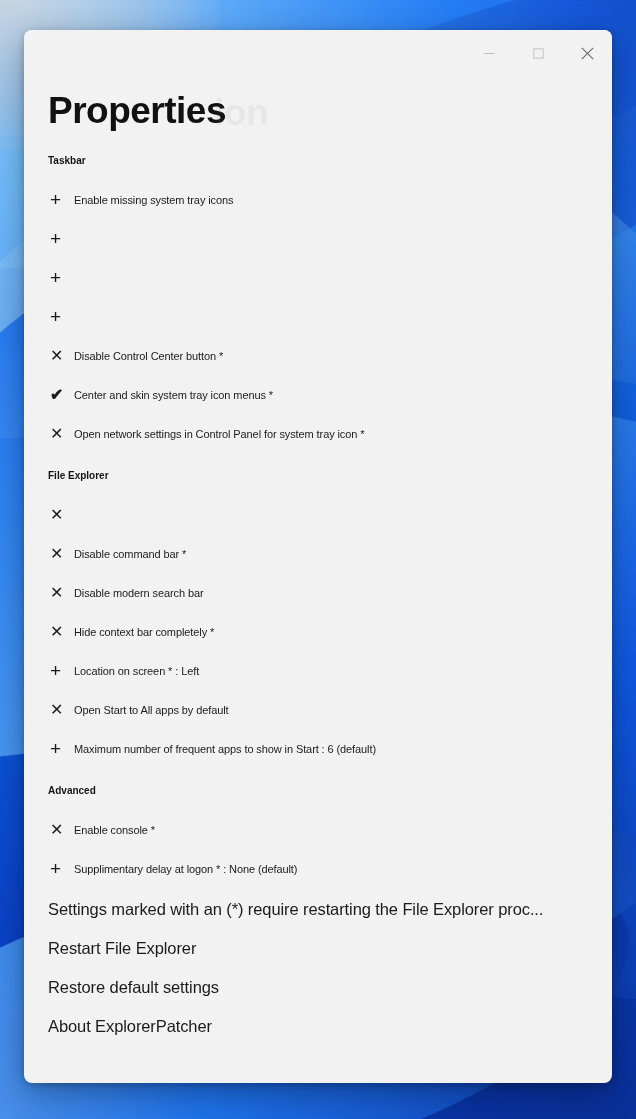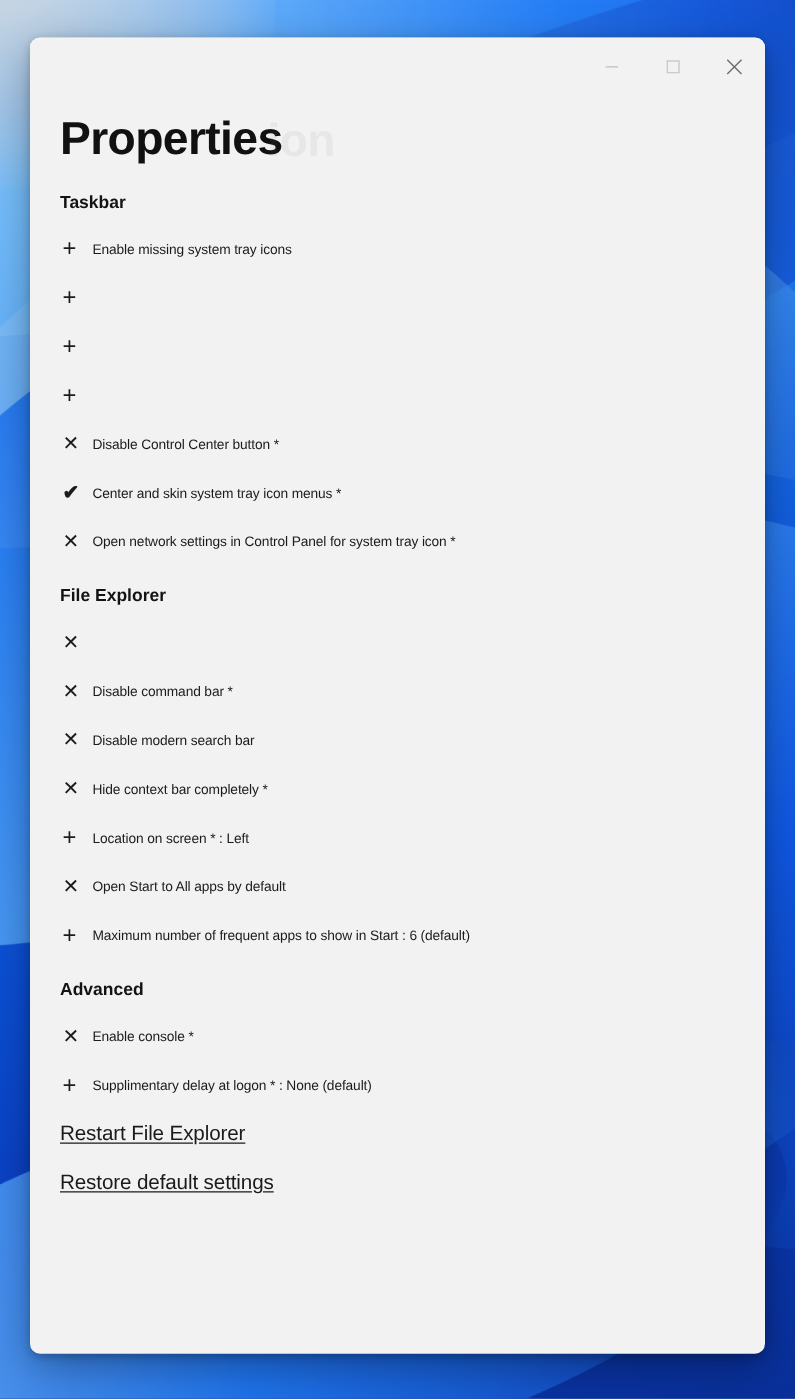--- a/index.html
+++ b/index.html
@@ -144,21 +144,21 @@
     top: 2px;
     color: rgba(120,120,120,0.085);
     font-size: 37px;
     font-weight: 700;
     letter-spacing: -0.5px;
     pointer-events: none;
     padding-left: 36px;
   }
 
   .section-header {
-    font-size: 14px;
+    font-size: 10px;
     font-weight: 700;
     color: #131313;
     margin: 8px 0 4px 0;
     line-height: 22px;
     height: 30px;
     display: flex;
     align-items: center;
   }
 
   .option-row {
@@ -195,21 +195,20 @@
     display: flex;
     align-items: center;
     white-space: nowrap;
     letter-spacing: -0.1px;
     margin-top: 2px;
   }
 
   .footer-link {
     font-size: 16.5px;
     color: #1b1b1b;
-    text-decoration: underline;
     text-underline-offset: 2px;
     height: 39px;
     display: flex;
     align-items: center;
     width: fit-content;
     cursor: pointer;
     letter-spacing: -0.1px;
   }
 </style>
 </head>
@@ -319,20 +318,22 @@
         <div class="option-row">
           <span class="opt-icon cross">✕</span>
           <span class="opt-label">Enable console *</span>
         </div>
         <div class="option-row">
           <span class="opt-icon plus">+</span>
           <span class="opt-label">Supplimentary delay at logon * : None (default)</span>
         </div>
       </div>
 
+    <div id="footnote">Settings marked with an (*) require restarting the File Explorer proc...</div>
 
     <div id="links">
         <div class="footer-link">Restart File Explorer</div>
         <div class="footer-link">Restore default settings</div>
+        <div class="footer-link">About ExplorerPatcher</div>
       </div>
 
   </div>
 </div>
 
 </body></html>

